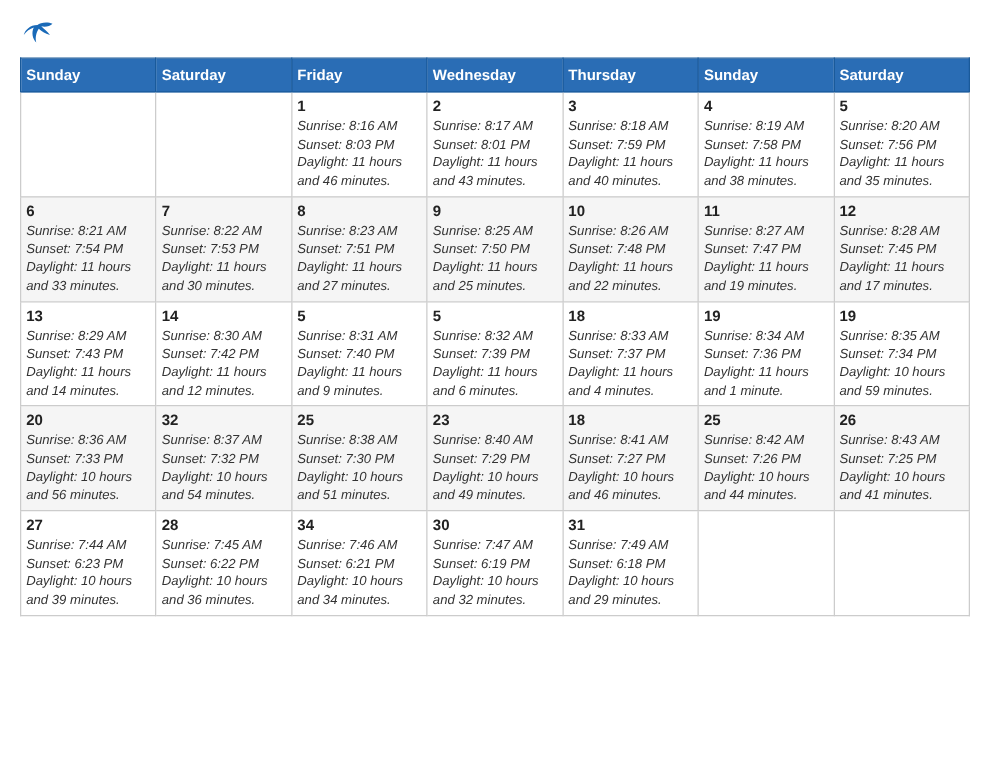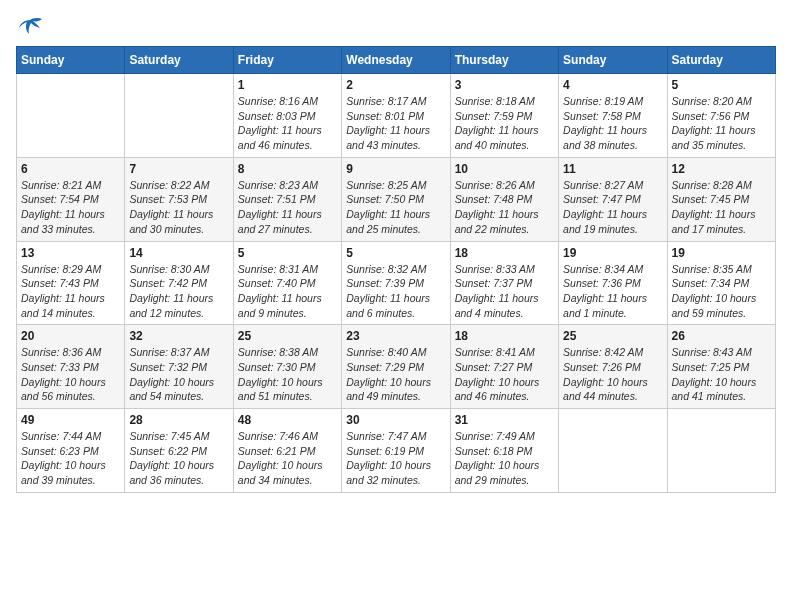--- a/index.html
+++ b/index.html
@@ -229,29 +229,29 @@
           <span class="day-num">25</span>
           <div class="day-info">Sunrise: 8:42 AM<br>Sunset: 7:26 PM<br>Daylight: 10 hours and 44 minutes.</div>
         </td>
         <td>
           <span class="day-num">26</span>
           <div class="day-info">Sunrise: 8:43 AM<br>Sunset: 7:25 PM<br>Daylight: 10 hours and 41 minutes.</div>
         </td>
       </tr>
       <tr>
         <td>
-          <span class="day-num">49</span>
+          <span class="day-num">27</span>
           <div class="day-info">Sunrise: 7:44 AM<br>Sunset: 6:23 PM<br>Daylight: 10 hours and 39 minutes.</div>
         </td>
         <td>
           <span class="day-num">28</span>
           <div class="day-info">Sunrise: 7:45 AM<br>Sunset: 6:22 PM<br>Daylight: 10 hours and 36 minutes.</div>
         </td>
         <td>
-          <span class="day-num">48</span>
+          <span class="day-num">34</span>
           <div class="day-info">Sunrise: 7:46 AM<br>Sunset: 6:21 PM<br>Daylight: 10 hours and 34 minutes.</div>
         </td>
         <td>
           <span class="day-num">30</span>
           <div class="day-info">Sunrise: 7:47 AM<br>Sunset: 6:19 PM<br>Daylight: 10 hours and 32 minutes.</div>
         </td>
         <td>
           <span class="day-num">31</span>
           <div class="day-info">Sunrise: 7:49 AM<br>Sunset: 6:18 PM<br>Daylight: 10 hours and 29 minutes.</div>
         </td>

